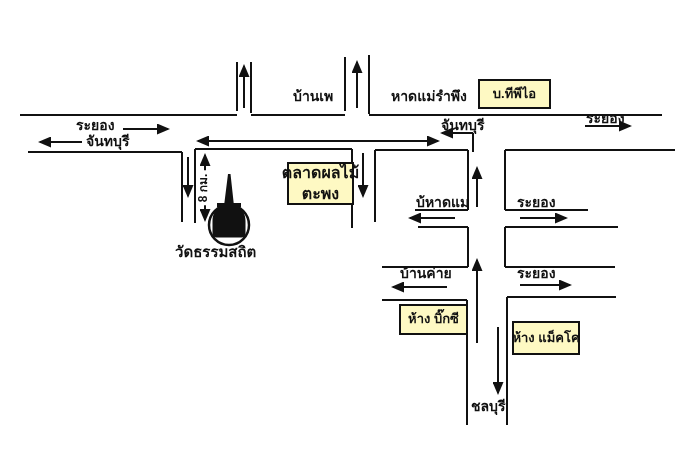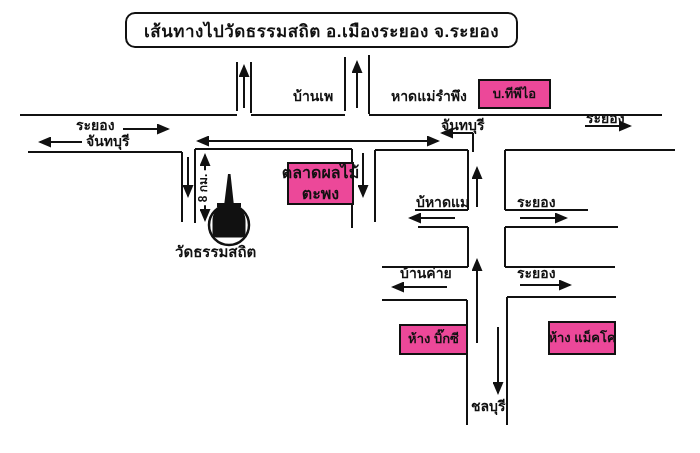--- a/index.html
+++ b/index.html
@@ -13,21 +13,21 @@
     border:2px solid #111;border-radius:10px;
     display:flex;align-items:center;justify-content:center;
     font-size:17px;font-weight:bold;letter-spacing:.5px;white-space:nowrap;
   }
   .lbl{
     position:absolute;font-size:14px;font-weight:bold;line-height:1.15;
     white-space:nowrap;color:#111;
   }
   .lbl.mask{background:#fff;padding:0 3px;}
   .mbox{
-    position:absolute;border:2px solid #111;background:#ec4899;
+    position:absolute;border:2px solid #111;background:#fef9c3;
     display:flex;flex-direction:column;align-items:center;justify-content:center;
     font-size:13px;font-weight:bold;line-height:1.3;text-align:center;white-space:nowrap;
   }
 </style>
 </head>
 <body>
 
 <div id="route-map">
   <svg id="map-svg" width="700" height="453" viewBox="0 0 700 453">
     <defs>
@@ -89,23 +89,20 @@
     <g>
       <circle cx="229" cy="225" r="20" fill="none" stroke="#111" stroke-width="2.5"></circle>
       <path fill="#111" d="M228,174 L230.5,174 L234,206 L224,206 Z
         M219.5,206.5 L238.5,206.5 C243,210 245.5,214.5 245.5,221 L245.5,233.5
         C245.5,236 244,237.5 241.5,237.5 L216.5,237.5 C214,237.5 212.5,236 212.5,233.5
         L212.5,221 C212.5,214.5 215,210 219.5,206.5 Z"></path>
       <rect x="217" y="203" width="24" height="4" fill="#111"></rect>
     </g>
   </svg>
 
-  <div id="title-box">
-    <span>เส้นทางไปวัดธรรมสถิต  อ.เมืองระยอง  จ.ระยอง</span>
-  </div>
 
   <div id="labels-layer">
       <div class="lbl" style="left: 257px; top: 88px; margin-left: 36px;">บ้านเพ</div>
       <div class="lbl" style="left: 391px; top: 88px;">หาดแม่รำพึง</div>
       <div class="lbl" style="left: 76px; top: 117px;">ระยอง</div>
       <div class="lbl" style="left: 86px; top: 133px;">จันทบุรี</div>
       <div class="lbl mask" style="left: 318px; top: 140px; font-size: 13px; transform: translate(-50%, -50%); margin-top: 33px;">16 กม.</div>
       <div class="lbl" style="left: 441px; top: 117px;">จันทบุรี</div>
       <div class="lbl" style="left: 586px; top: 110px;">ระยอง</div>
       <div class="lbl mask" style="left: 204px; top: 188px; font-size: 12px; transform: translate(-50%, -50%) rotate(-90deg);">8 กม.</div>
@@ -115,20 +112,20 @@
       <div class="lbl" style="left: 400px; top: 265px;">บ้านค่าย</div>
       <div class="lbl" style="left: 517px; top: 265px;">ระยอง</div>
       <div class="lbl" style="left: 471px; top: 398px;">ชลบุรี</div>
       <div class="mbox" style="left: 478px; top: 79px; width: 69px; height: 26px;">
         <div>บ.ทีพีไอ</div>
       </div>
       <div class="mbox" style="left: 287px; top: 162px; width: 63px; height: 39px; font-size: 16px;">
         <div>ตลาดผลไม้</div>
         <div>ตะพง</div>
       </div>
-      <div class="mbox" style="left: 399px; top: 324px; width: 65px; height: 27px;">
+      <div class="mbox" style="left: 399px; top: 304px; width: 65px; height: 27px;">
         <div>ห้าง บิ๊กซี</div>
       </div>
-      <div class="mbox" style="left: 512px; top: 321px; width: 64px; height: 30px; margin-left: 36px;">
+      <div class="mbox" style="left: 512px; top: 321px; width: 64px; height: 30px;">
         <div>ห้าง แม็คโค</div>
       </div>
     </div>
 </div>
 
 </body></html>

